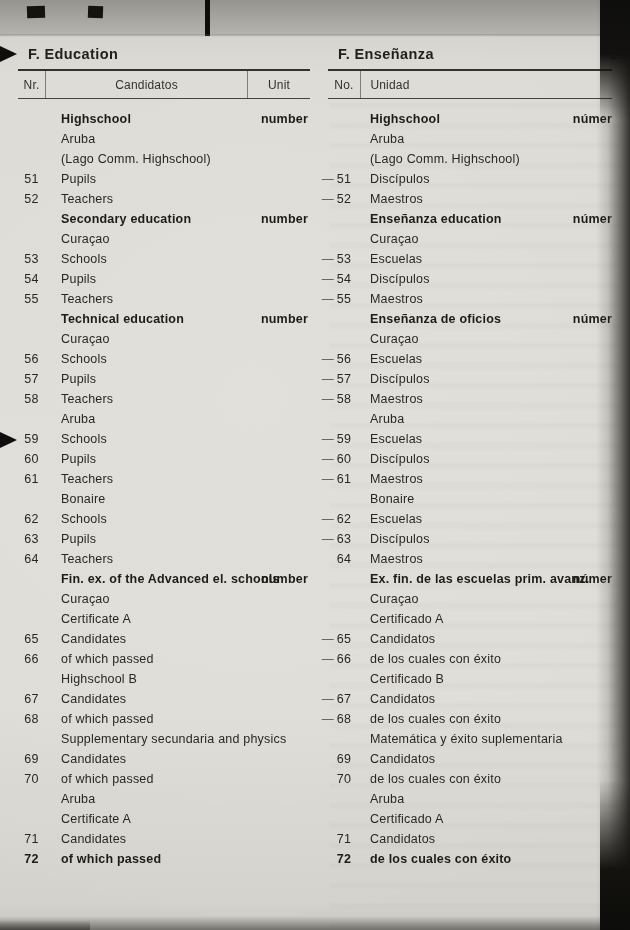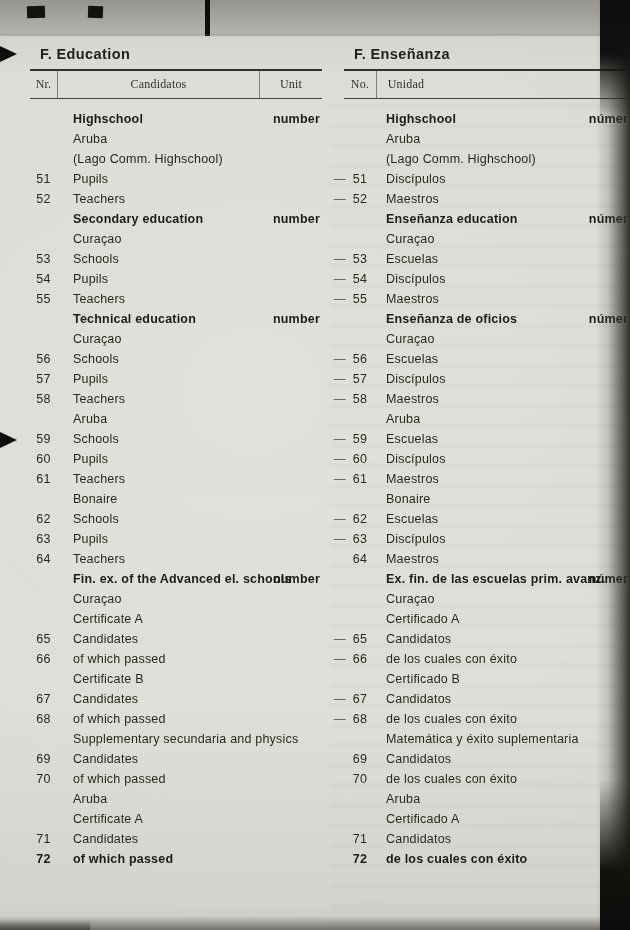--- a/index.html
+++ b/index.html
@@ -57,26 +57,26 @@
 
   
   .arrow{position:absolute;left:0;width:0;height:0;z-index:4;
     border-top:8px solid transparent;border-bottom:8px solid transparent;border-left:17px solid #0f0e0c;}
   .arrow.a1{top:46px;}
   .arrow.a2{top:432px;}
   .arrow .tail{position:absolute;left:-17px;top:-2px;width:10px;height:4px;background:#0f0e0c;}
 
   
   .tbl{position:absolute;top:16px;color:#29281f;font-size:12.5px;letter-spacing:.2px;}
-  .tbl.en{left:30px;width:292px;}
-  .tbl.es{left:344px;width:284px;}
+  .tbl.en{left:18px;width:292px;}
+  .tbl.es{left:328px;width:284px;}
   .t-title{font-weight:bold;font-size:14.5px;letter-spacing:.4px;margin:0 0 7px 10px;color:#201f19;}
   .thead{
     display:flex;align-items:stretch;height:27px;
-    border-top:2px solid #34322c;border-bottom:1px solid #45433d;font-family:Liberation Serif, serif;
+    border-top:2px solid #34322c;border-bottom:1px solid #45433d;
   }
   .thead span{display:flex;align-items:center;justify-content:center;font-size:12px;color:#33322a;}
   .h-no{width:27px;border-right:1px solid #807e77;}
   .h-desc{flex:1;border-right:1px solid #807e77;}
   .h-unit{width:62px;}
   .es .h-no{width:32px;}
   .es .h-unit{width:58px;}
 
   .rows{padding-top:10px;}
   .row{display:flex;align-items:center;height:20px;position:relative;}
@@ -271,21 +271,21 @@
             <span class="c-dash">—</span>
           </div>
           <div class="row">
             <span class="c-no">66</span>
             <span class="c-desc">of which passed</span>
             <span class="c-unit"></span>
             <span class="c-dash">—</span>
           </div>
           <div class="row">
             <span class="c-no"></span>
-            <span class="c-desc">Certificate B</span>
+            <span class="c-desc">Highschool B</span>
             <span class="c-unit"></span>
           </div>
           <div class="row">
             <span class="c-no">67</span>
             <span class="c-desc">Candidates</span>
             <span class="c-unit"></span>
             <span class="c-dash">—</span>
           </div>
           <div class="row">
             <span class="c-no">68</span>

